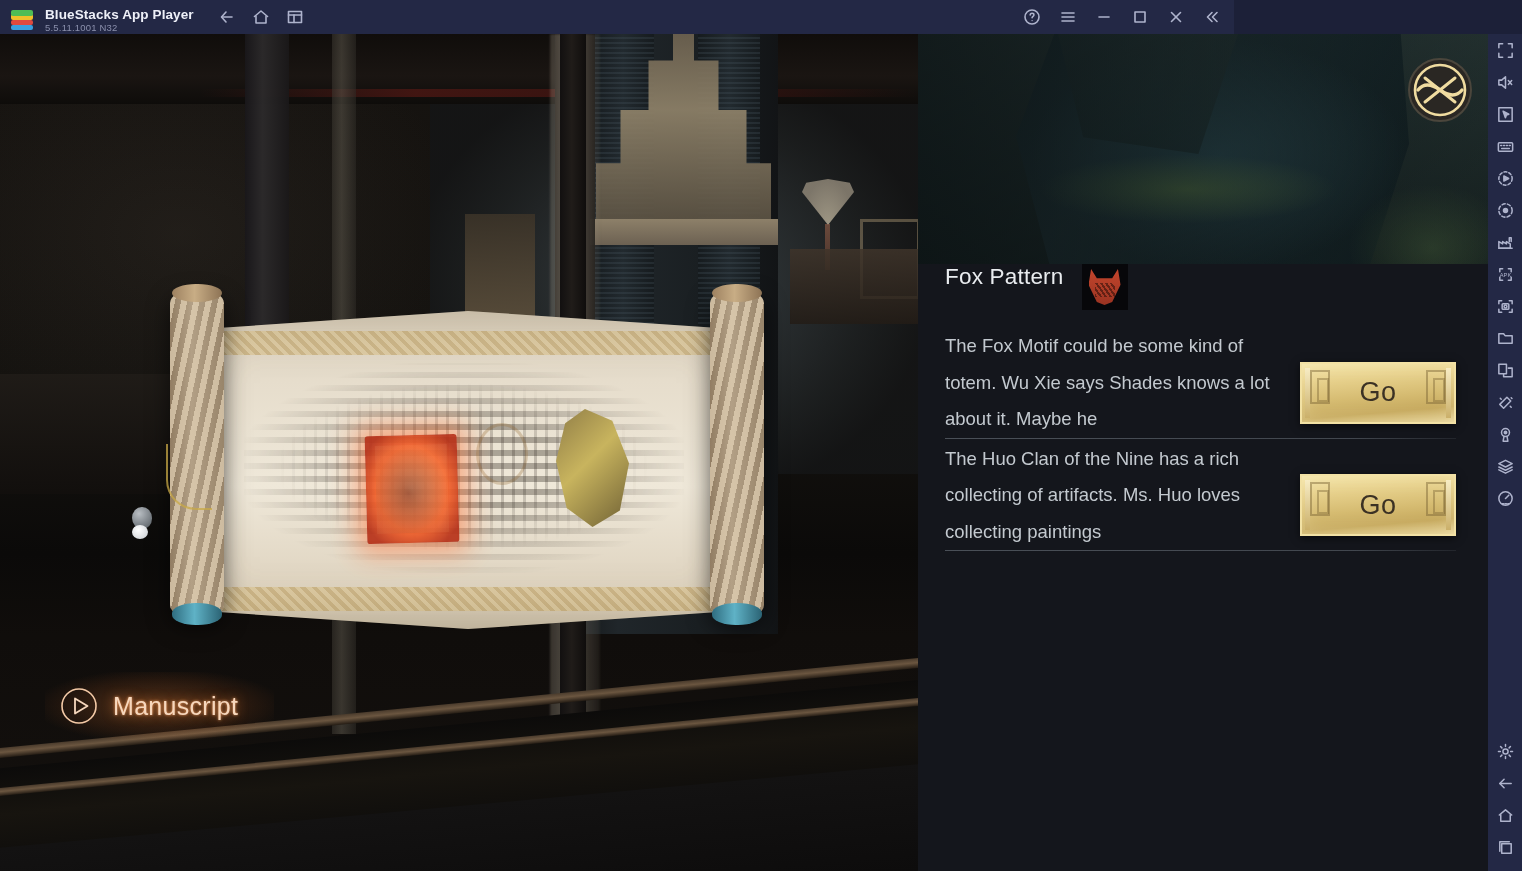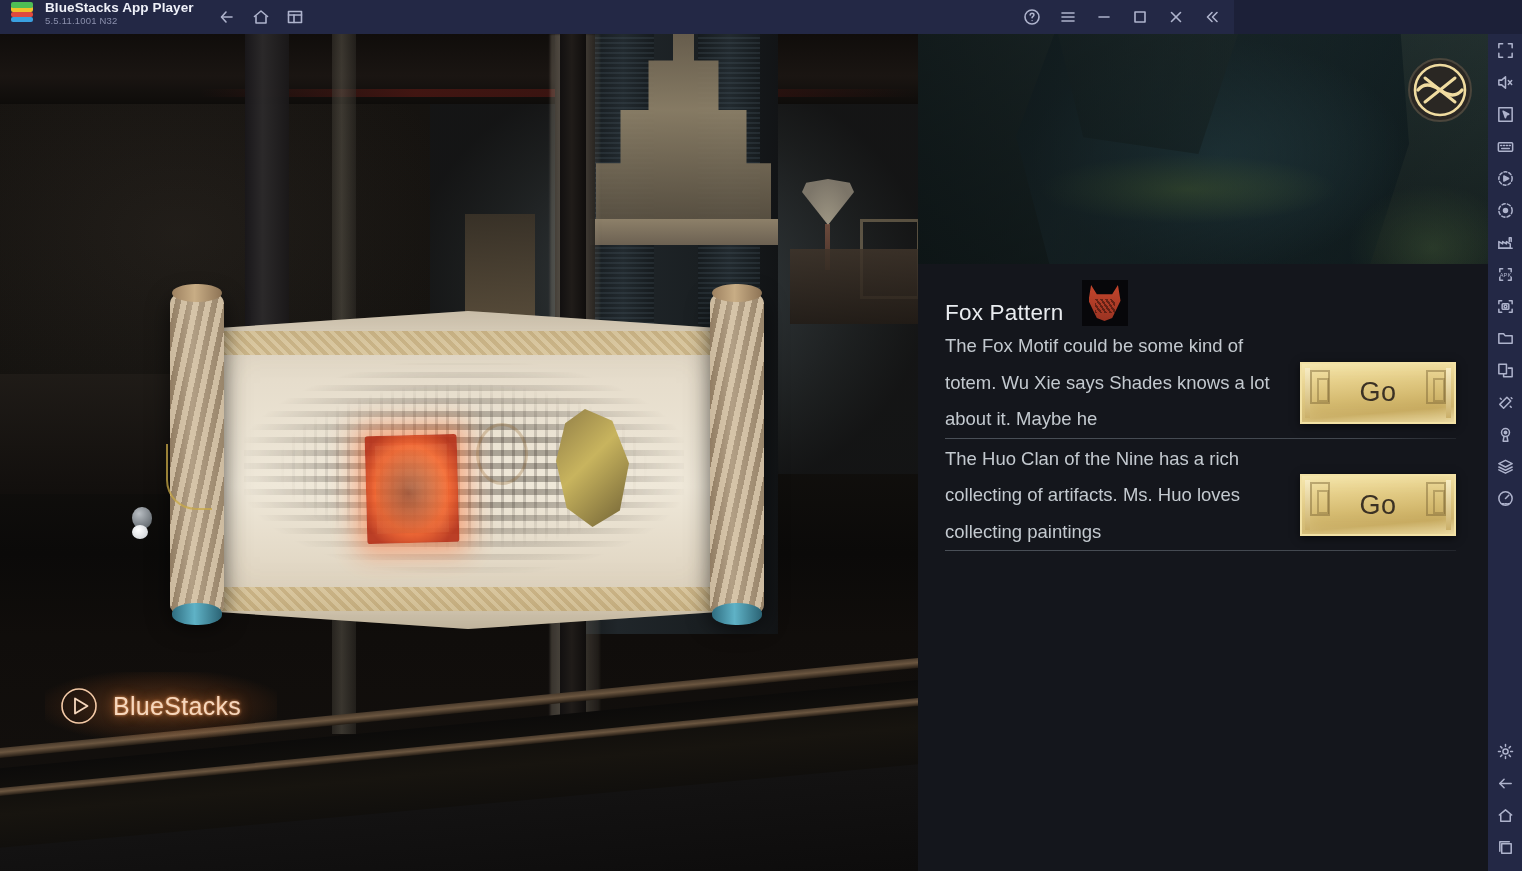--- a/index.html
+++ b/index.html
@@ -8,21 +8,21 @@
     overflow: hidden;
     background: #1c2038;
     font-family: "Liberation Sans", sans-serif;
   }
   #app { position: relative; width: 1522px; height: 871px; }
 
   
   #titlebar {
     position: absolute; left: 0; top: 0; width: 1234px; height: 34px;
     background: #232845;
-    display: flex; align-items: flex-start;
+    display: flex; align-items: flex-end;
   }
   #bs-logo {
     width: 26px; height: 26px; margin-left: 9px; margin-right: 10px;
     position: relative; flex: 0 0 auto;
   }
   #bs-logo .lay { position: absolute; left: 2px; border-radius: 2px; }
   #bs-logo .l1 { top: 17px; width: 22px; height: 5px; background: #3aa0e0; }
   #bs-logo .l2 { top: 12px; width: 22px; height: 5px; background: #e04a3f; }
   #bs-logo .l3 { top: 6px;  width: 22px; height: 6px; background: #f0c02a; }
   #bs-logo .l4 { top: 2px;  width: 22px; height: 6px; background: #4fbd55; }
@@ -312,21 +312,21 @@
     color: #dfe3e6; font-size: 20.5px; line-height: 38.5px;
     text-shadow: 0 1px 4px rgba(0,0,0,.85);
   }
   #emblem {
     position:absolute; right: 14px; top: 22px; width: 68px; height: 68px;
   }
 
   
   #sections { position:absolute; left: 0; top: 230px; width: 570px; bottom: 0; }
   .section { position: relative; padding: 0 32px 0 27px; }
-  .sec-head { display: flex; align-items: flex-end; gap: 18px; height: 62px; }
+  .sec-head { display: flex; align-items: flex-start; gap: 18px; height: 62px; }
   .sec-title { color: #e9ecef; font-size: 22.5px; letter-spacing: .2px; }
   .sec-icon { width: 46px; height: 46px; flex: 0 0 auto; background: #07070a; position: relative; }
   .sec-body { display: flex; align-items: center; }
   .sec-desc {
     width: 345px; color: #c3c9cf; font-size: 18.5px; line-height: 36.5px;
     padding-top: 2px;
   }
   .go-btn {
     position: relative; width: 156px; height: 62px; margin-left: 10px; margin-top: 22px;
     background: linear-gradient(175deg, #f3e3a8 0%, #e8d28e 25%, #d6bc72 55%, #c6a95e 78%, #e3cf94 100%);
@@ -543,21 +543,21 @@
         <div id="scroll-bead2"></div>
       </div>
 
       <div id="previously">
         <div id="prev-icon">
           <svg width="40" height="40" viewBox="0 0 40 40">
             <circle cx="20" cy="20" r="17" fill="none" stroke="#f3c9a6" stroke-width="1.6"></circle>
             <path d="M16 12.5L28.5 20 16 27.5Z" fill="none" stroke="#f6d7bd" stroke-width="1.8" stroke-linejoin="round"></path>
           </svg>
         </div>
-        <div id="prev-label">BlueStacks</div>
+        <div id="prev-label">Manuscript</div>
       </div>
     </div>
 
     <div id="panel">
 
       <div id="panel-hero">
         <div class="hero-rock" id="hr1"></div>
         <div class="hero-rock" id="hr2"></div>
         <div class="hero-rock" id="hr3"></div>
         <div id="hero-moss"></div>

